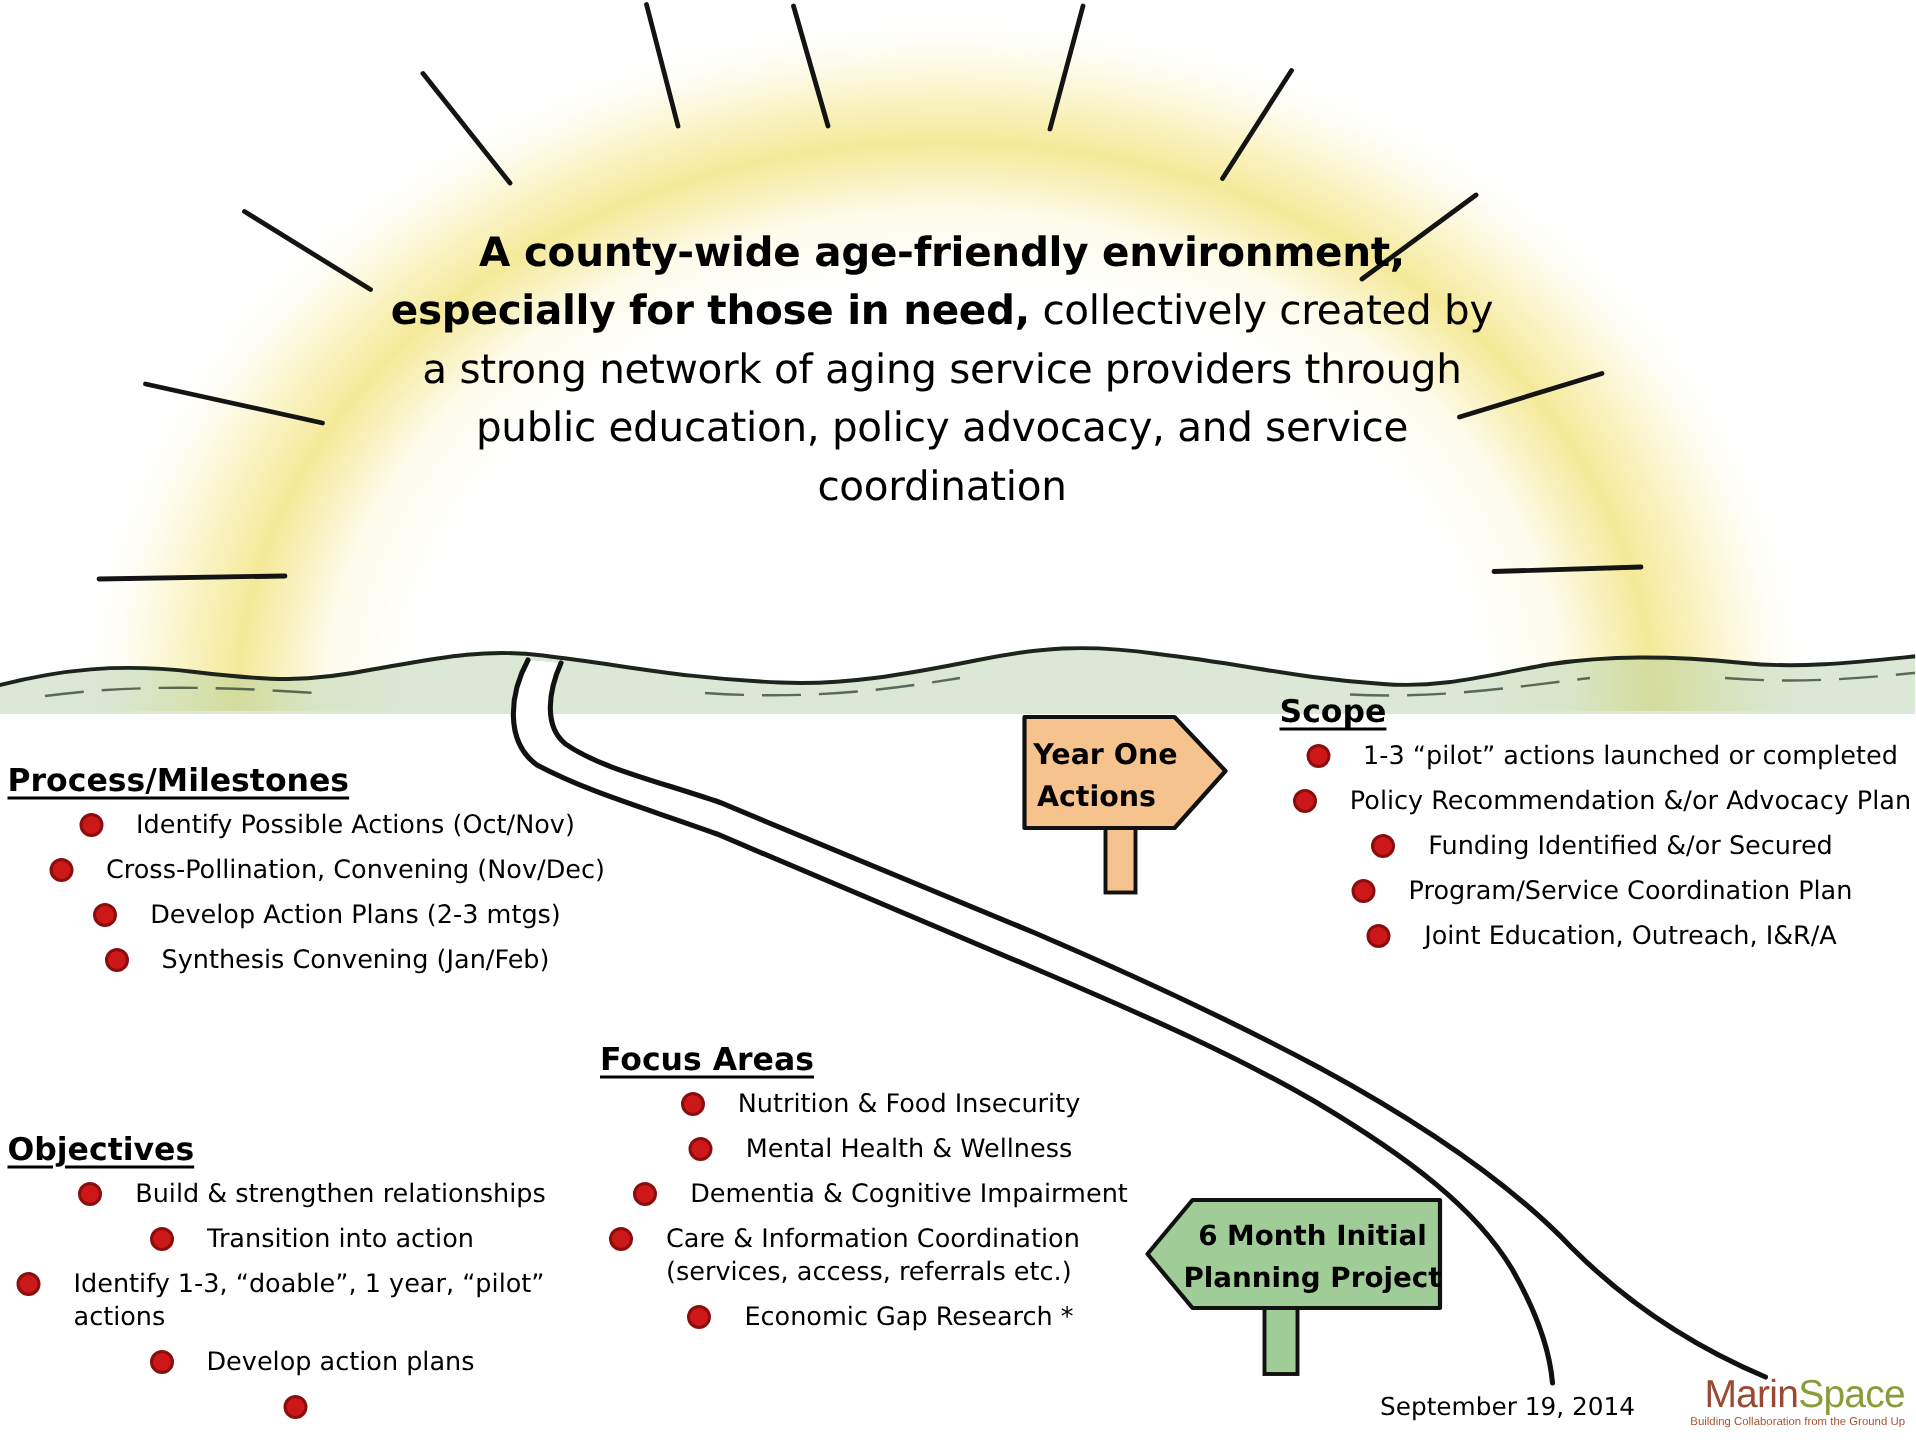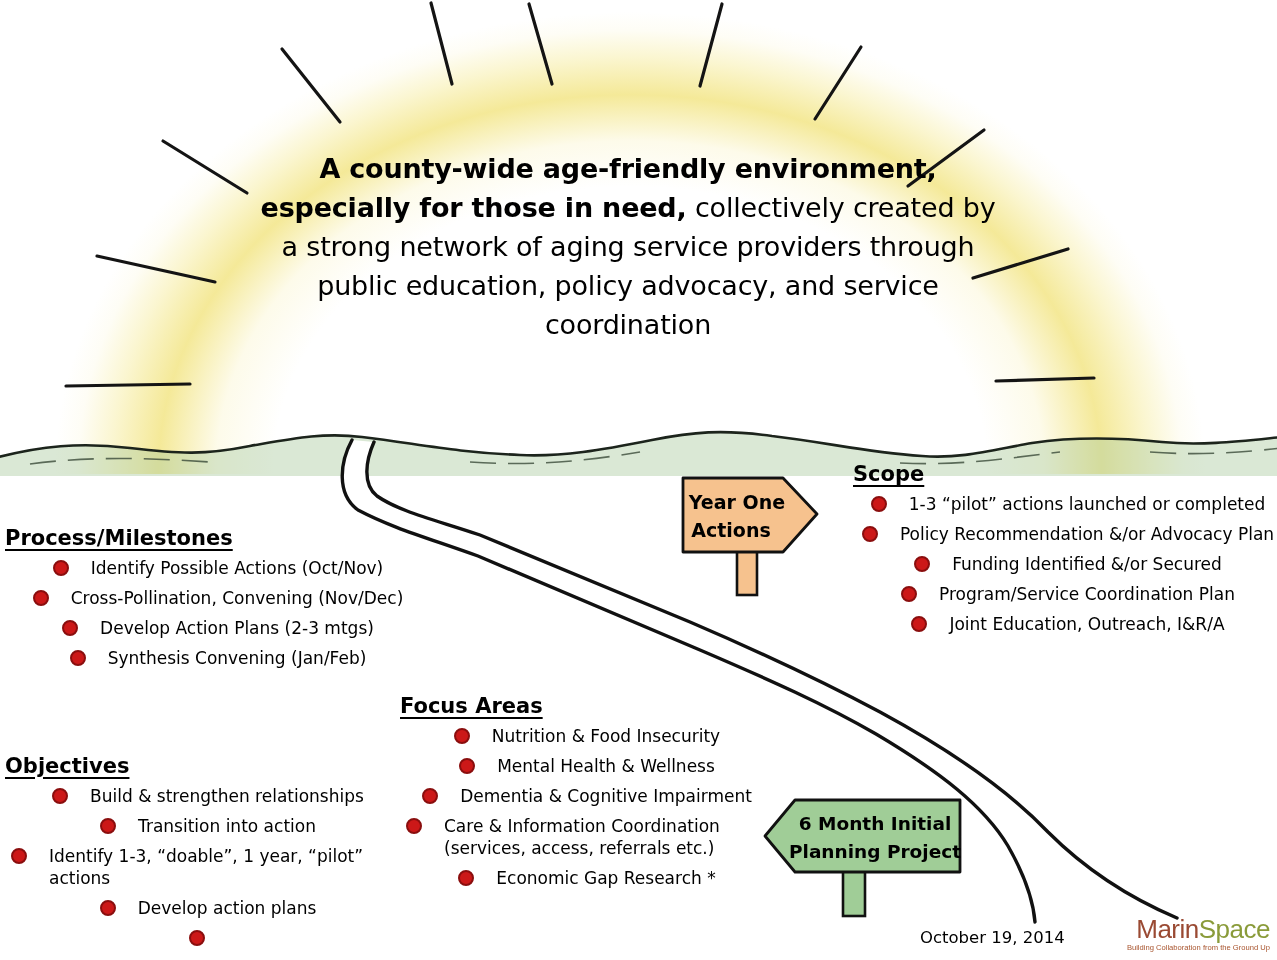--- a/index.html
+++ b/index.html
@@ -36,21 +36,21 @@
   .panel ul{list-style:none;margin:0;padding:0;}
   .panel li{
     display:flex;align-items:flex-start;
     font-size:17px;line-height:1.3;margin:0 0 8px 0;justify-content:center;
   }
   .bullet{
     flex:0 0 auto;width:12px;height:12px;border-radius:50%;
     background:#cc1818;border:2px solid #8a0e0e;
     margin:3px 22px 0 6px;
   }
-  .panel-process{left:5px;top:526px;width:420px;}
+  .panel-process{left:5px;top:508px;width:420px;}
   .panel-objectives{left:5px;top:754px;width:400px;}
   .panel-focus{left:400px;top:694px;width:368px;}
   .panel-scope{left:853px;top:462px;width:424px;}
   
   .date{position:absolute;left:920px;top:928px;font-size:16.5px;}
   .logo{position:absolute;left:1108px;top:916px;width:162px;text-align:right;line-height:1;}
   .logo .mark{font-family:"Liberation Sans",sans-serif;font-size:26px;letter-spacing:-0.5px;}
   .logo .p1{color:#9a4a33;}
   .logo .p2{color:#8a9b3a;}
   .logo .tag{font-family:"Liberation Sans",sans-serif;font-size:7.6px;color:#a8542e;margin-top:2px;}
@@ -223,20 +223,20 @@
           <span class="bullet"></span>
           <span>Program/Service Coordination Plan</span>
         </li>
       <li>
           <span class="bullet"></span>
           <span>Joint Education, Outreach, I&amp;R/A</span>
         </li>
     </ul>
   </section>
 
-  <div class="date">October 19, 2014</div>
+  <div class="date">September 19, 2014</div>
 
   <div class="logo">
     <div class="mark"><span class="p1">Marin</span><span class="p2">Space</span></div>
     <div class="tag">Building Collaboration from the Ground Up</div>
   </div>
 
 </div>
 
 </body></html>

